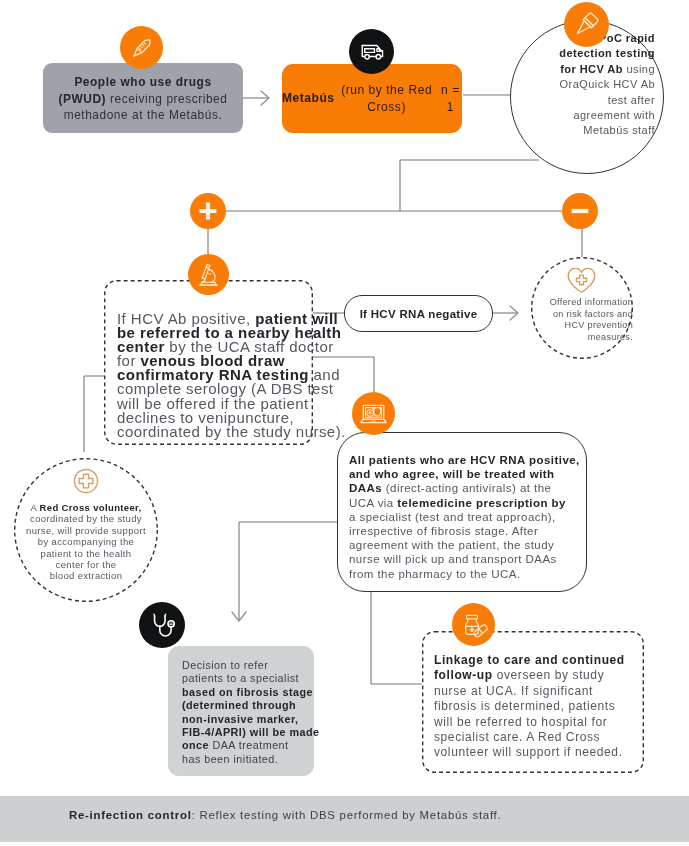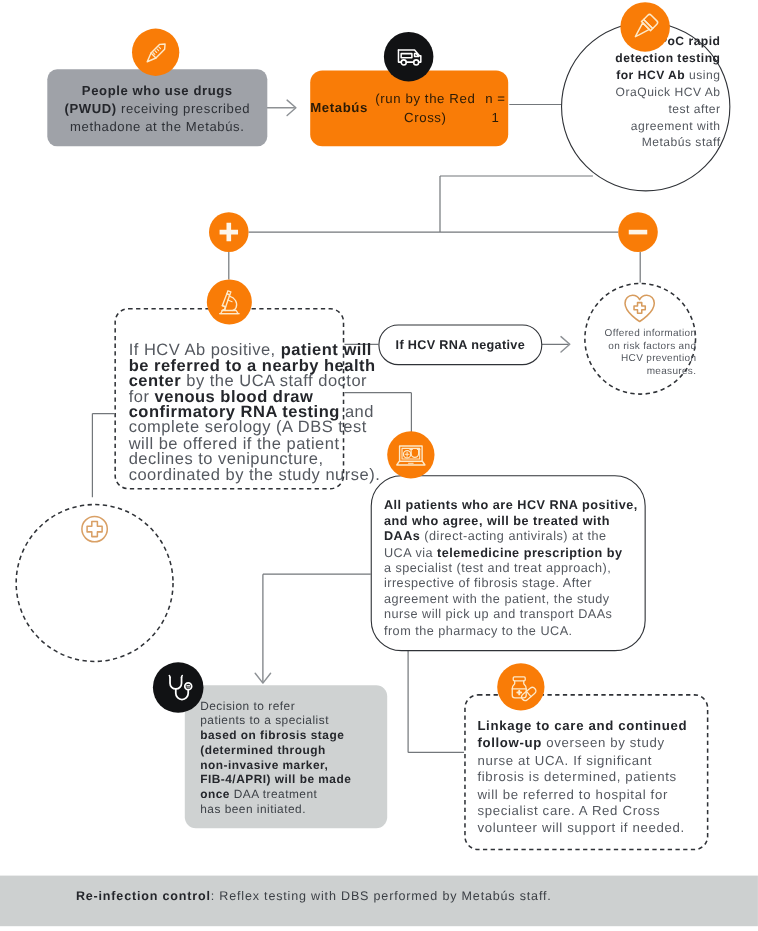--- a/index.html
+++ b/index.html
@@ -180,29 +180,31 @@
       <path d="M13.0 13.3 V17.5 M10.9 15.4 H15.1" stroke-width="1.15"></path>
       <path d="M17.3 10.4 V14.6 C17.3 16.9 19.1 18.8 21.3 18.8 C23.5 18.8 25.3 16.9 25.3 14.6 V10.4" stroke-width="1.35"></path>
       <path d="M16.0 10.3 H18.6 M24.0 10.3 H26.6" stroke-width="1.3"></path>
     </svg>
   </div>
 
   <div class="abs circle-dashed" style="left:14px;top:458px;width:144px;height:144px;">
     <svg class="dashsvg" width="144" height="144">
       <circle cx="72" cy="72" r="71.3" fill="none" stroke="#2f3237" stroke-width="1.4" stroke-dasharray="3.9 3.1"></circle>
     </svg>
+    <div class="txt abs" id="vol-text" style="left:2px;top:44px;width:140px;
+         text-align:center;font-size:9.5px;line-height:11.4px;letter-spacing:0.35px;;white-space:nowrap">A <b>Red Cross volunteer,</b><br>coordinated by the study<br>nurse, will provide support<br>by accompanying the<br>patient to the health<br>center for the<br>blood extraction</div>
   </div>
   <div class="abs" style="left:72px;top:467px;width:28px;height:28px;">
     <svg width="28" height="28" viewBox="0 0 32 32" fill="none" stroke="#D9A066" stroke-width="1.6" stroke-linecap="round" stroke-linejoin="round">
       <circle cx="16" cy="16" r="13.2"></circle>
       <path d="M13.1 8.2 H18.9 L18.9 13.1 H23.8 V18.9 H18.9 V23.8 H13.1 V18.9 H8.2 V13.1 H13.1 Z"></path>
     </svg>
   </div>
 
-  <div class="abs box-lightgrey" style="left:168px;top:623px;width:184px;height:130px;border-radius:10px;">
+  <div class="abs box-lightgrey" style="left:168px;top:646px;width:146px;height:130px;">
     <div class="txt abs" id="ref-text" style="left:14px;top:13px;width:134px;
          font-size:10.8px;line-height:13.4px;color:#3c4046;;white-space:nowrap">Decision to refer<br>patients to a specialist<br><b>based on fibrosis stage<br>(determined through<br>non-invasive marker,<br>FIB-4/APRI) will be made<br>once</b> DAA treatment<br>has been initiated.</div>
   </div>
   <div class="abs badge badge-dark" style="left:139px;top:602px;width:46px;height:46px;">
     <svg width="27" height="27" viewBox="0 0 32 32" fill="none" stroke="#ffffff" stroke-width="1.9" stroke-linecap="round" stroke-linejoin="round">
       <path d="M6.6 4.6 V10.8 C6.6 14.3 9.4 17.0 12.8 17.0 C16.2 17.0 19.0 14.3 19.0 10.8 V4.6"></path>
       <path d="M6.6 4.6 C6.6 3.3 5.8 2.6 5.8 2.6 M19.0 4.6 C19.0 3.3 19.8 2.6 19.8 2.6" stroke-width="1.6"></path>
       <path d="M12.8 17.0 V21.6 C12.8 25.4 15.8 28.4 19.5 28.4 C23.2 28.4 26.2 25.4 26.2 21.6 V17.6"></path>
       <circle cx="26.2" cy="14.0" r="3.7"></circle>
       <path d="M24.7 13.2 H27.7 M24.7 14.9 H27.7" stroke-width="1.0"></path>

